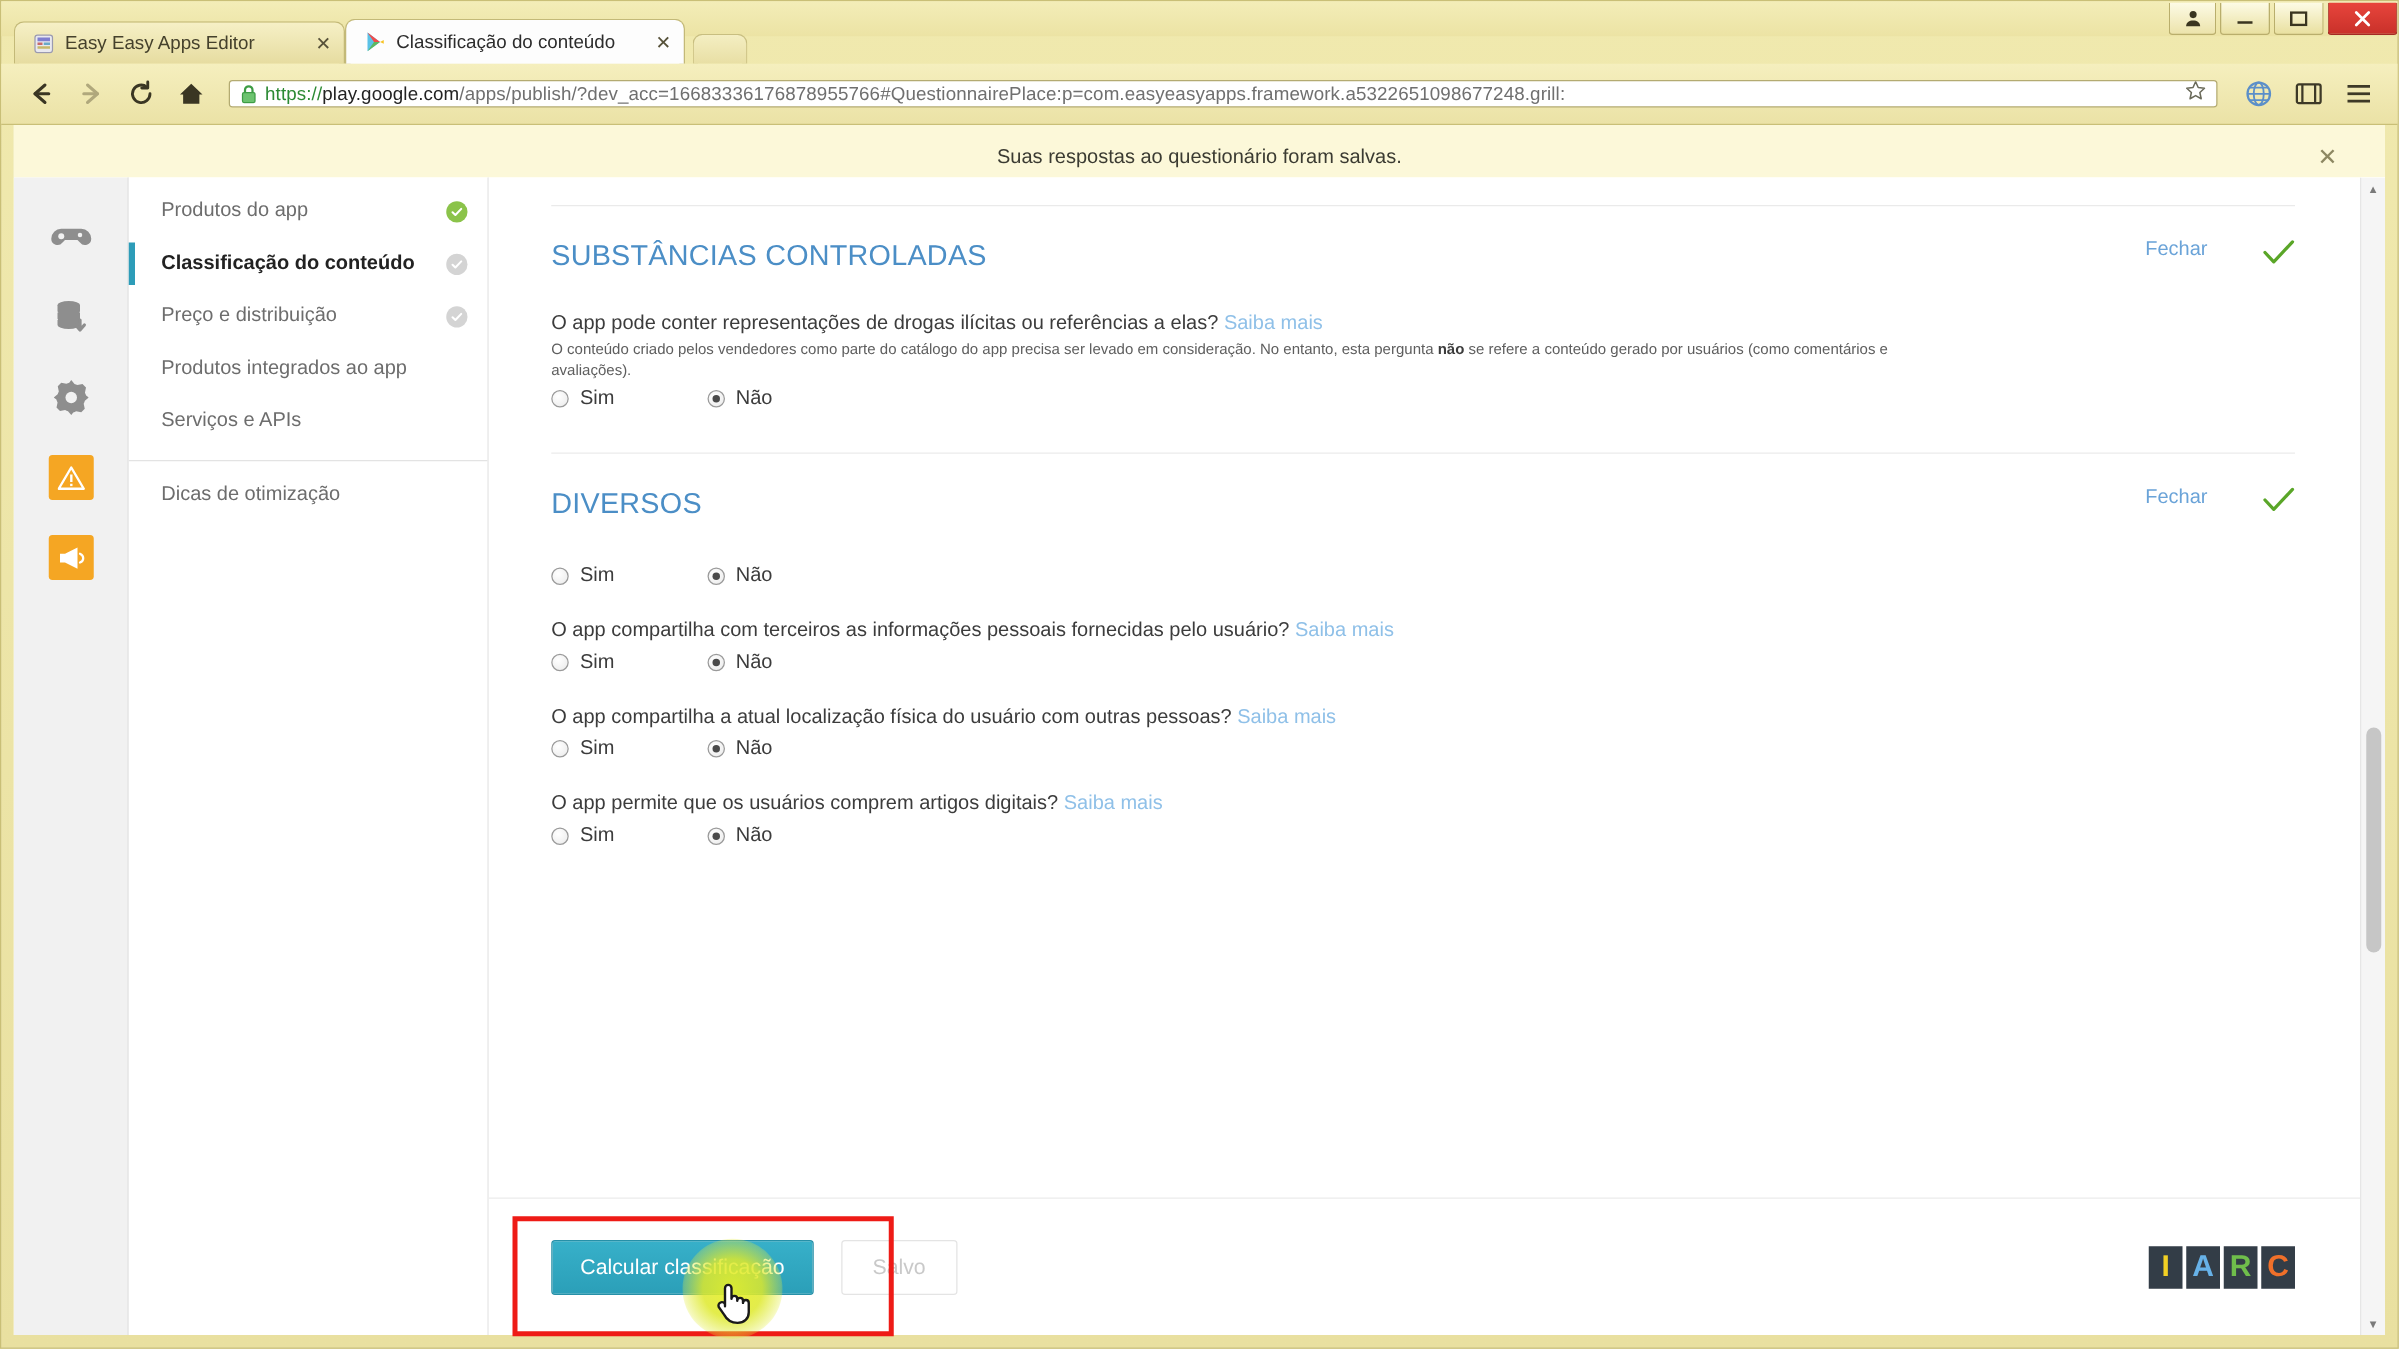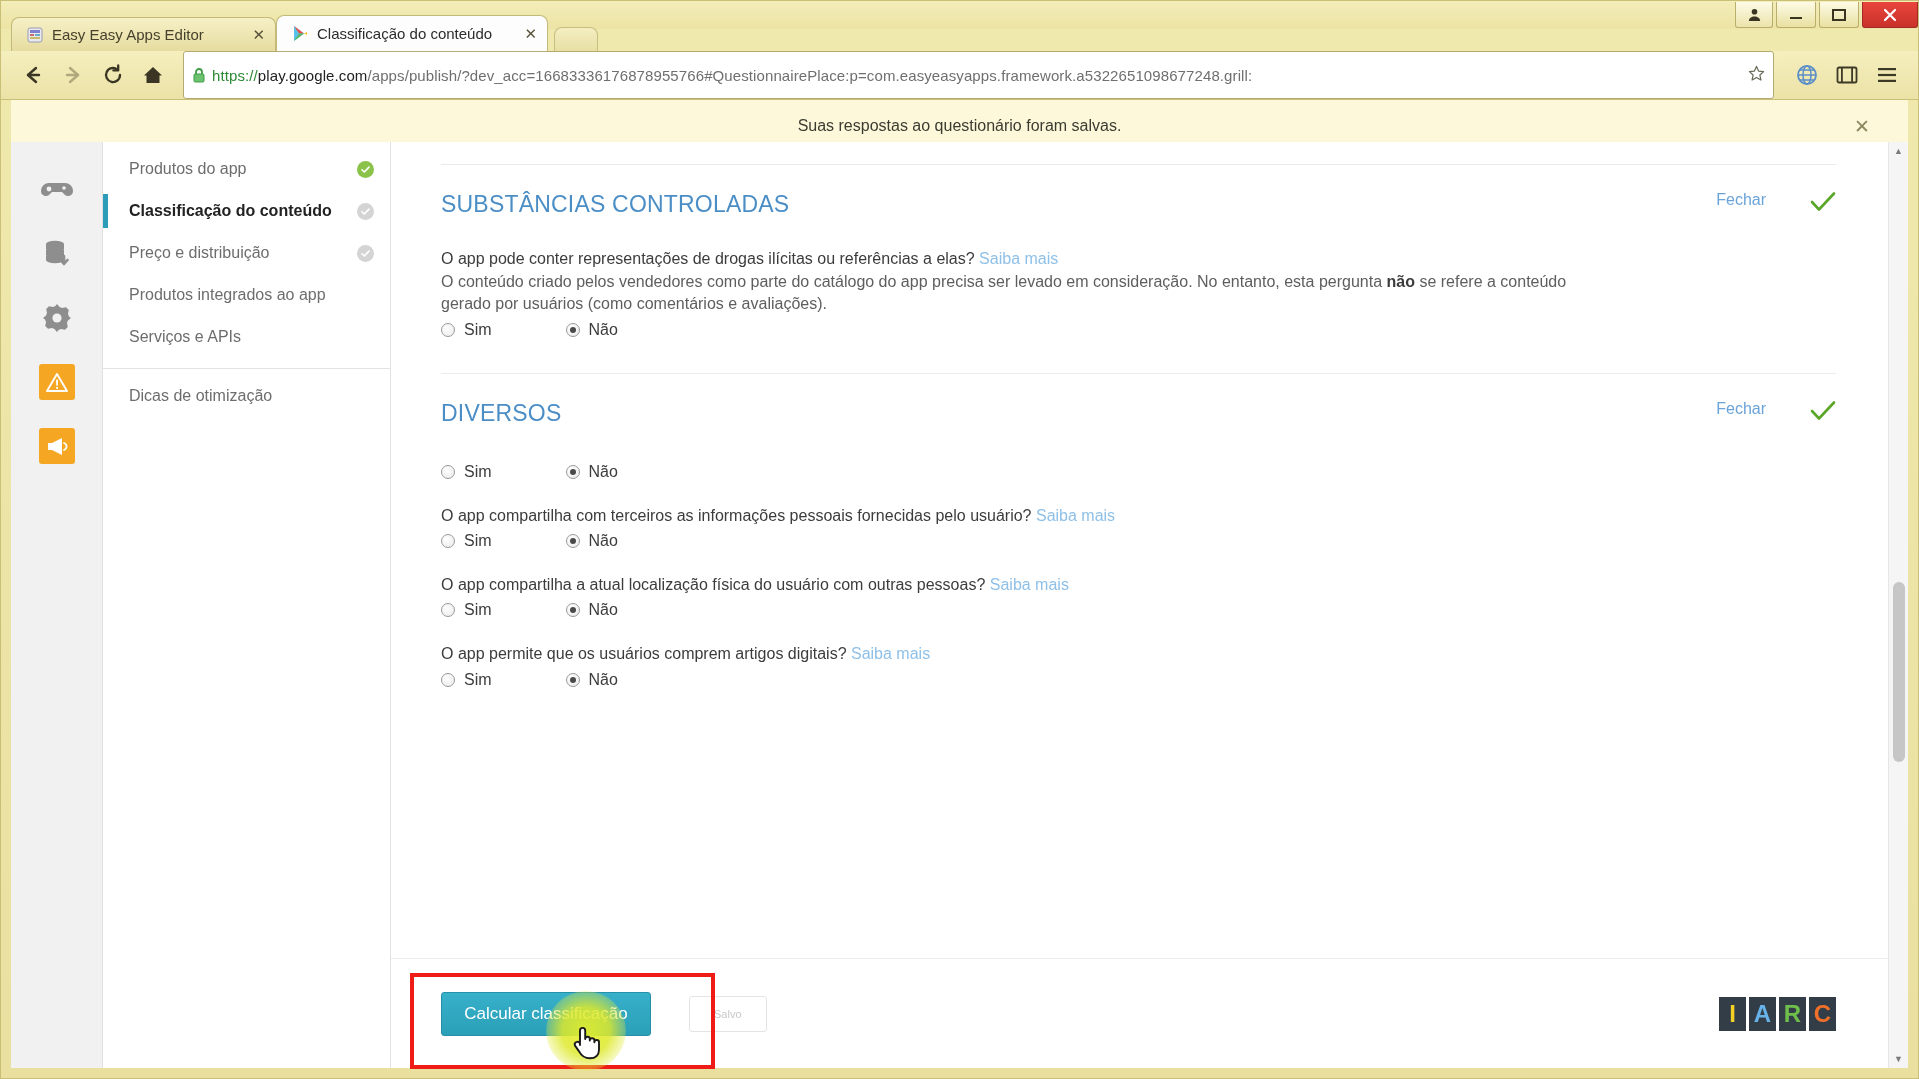--- a/index.html
+++ b/index.html
@@ -95,21 +95,21 @@
     border-bottom: 1px solid #c9bf77;
     display: flex; align-items: center; padding: 0 14px;
   }
   .navbtn {
     width: 36px; height: 36px;
     display: flex; align-items: center; justify-content: center;
     color: #3a3623; margin-right: 4px;
   }
   .navbtn.disabled { color: #b0a87c; }
   #omnibox {
-    flex: 1 1 auto; height: 48px;
+    flex: 1 1 auto; height: 22px;
     background: #fff;
     border: 1px solid #b4ab72;
     border-radius: 3px;
     display: flex; align-items: center;
     margin: 0 10px 0 8px;
     padding: 0 8px;
     overflow: hidden;
   }
   #lock { flex: 0 0 auto; margin-right: 6px; display:flex; }
   #urltext {
@@ -232,21 +232,21 @@
     font-size: 16px; color: #6aa3d8; margin-right: 44px;
   }
   .section-check { color: #5aa628; display:flex; }
 
   .question { padding-top: 24px; }
   .q-text {
     font-size: 16px; color: #3c3c3c; line-height: 1.32;
   }
   .q-text .link { color: #8fc0e8; }
   .q-sub {
-    font-size: 16px; color: #5e5e5e; line-height: 1.38; margin-top: 2px;
+    font-size: 12px; color: #5e5e5e; line-height: 1.38; margin-top: 2px;
     max-width: 1130px;
   }
   .q-sub b { color: #3c3c3c; }
   .answers { display: flex; align-items: center; margin-top: 6px; }
   .answer {
     display: flex; align-items: center; margin-right: 74px;
     font-size: 16px; color: #3c3c3c;
   }
   .radio {
     width: 14px; height: 14px; border-radius: 50%;
@@ -274,25 +274,25 @@
   }
   .btn-primary {
     background: linear-gradient(#37b0c9, #2b9fb8);
     border: 1px solid #2690a8;
     border-radius: 3px;
     color: #fff; font-size: 17px;
     padding: 11px 20px;
     min-width: 210px; text-align: center;
   }
   .btn-ghost {
-    margin-left: 38px;
+    margin-left: 22px;
     background: #fff;
     border: 1px solid #e4e4e4;
     border-radius: 3px;
-    color: #c9c9c9; font-size: 11px;
+    color: #c9c9c9; font-size: 17px;
     padding: 11px 24px;
   }
   #iarc {
     position: absolute; right: 0; top: 50%; transform: translateY(-50%);
     display: flex; gap: 3px;
   }
   .iarc-box {
     width: 27px; height: 34px;
     background: #333d47;
     display: flex; align-items: center; justify-content: center;

